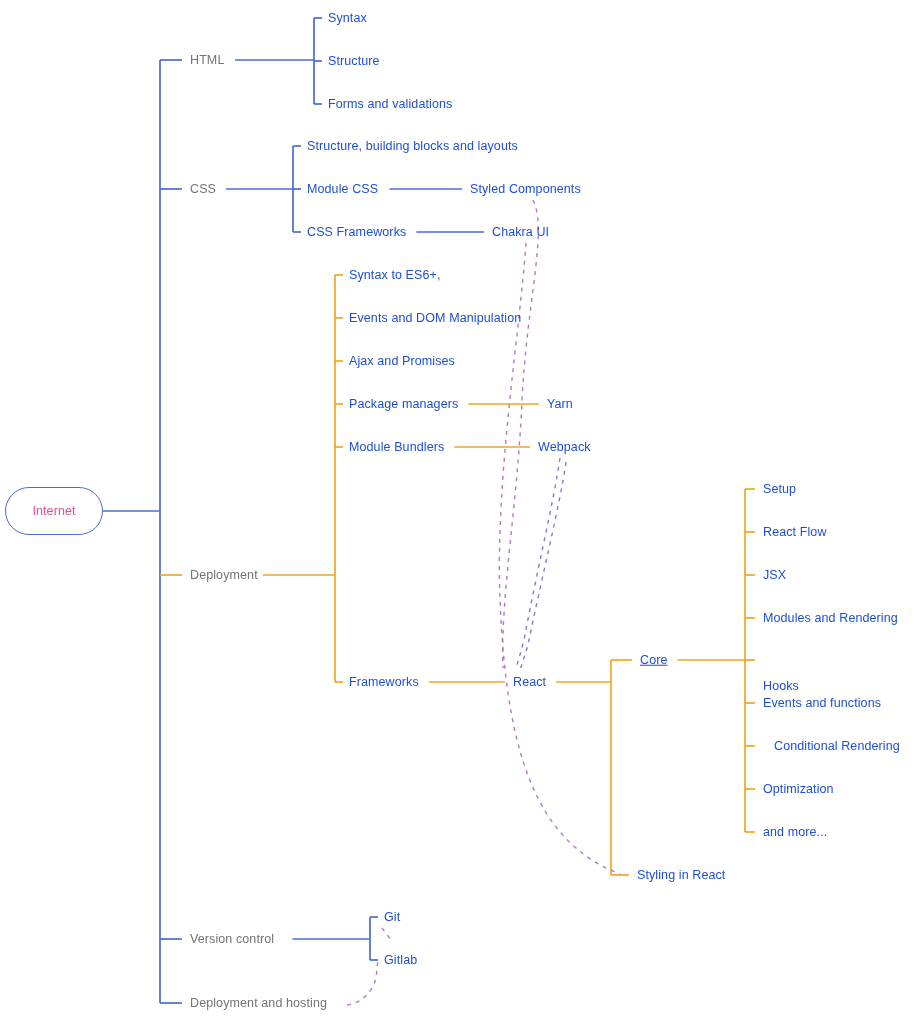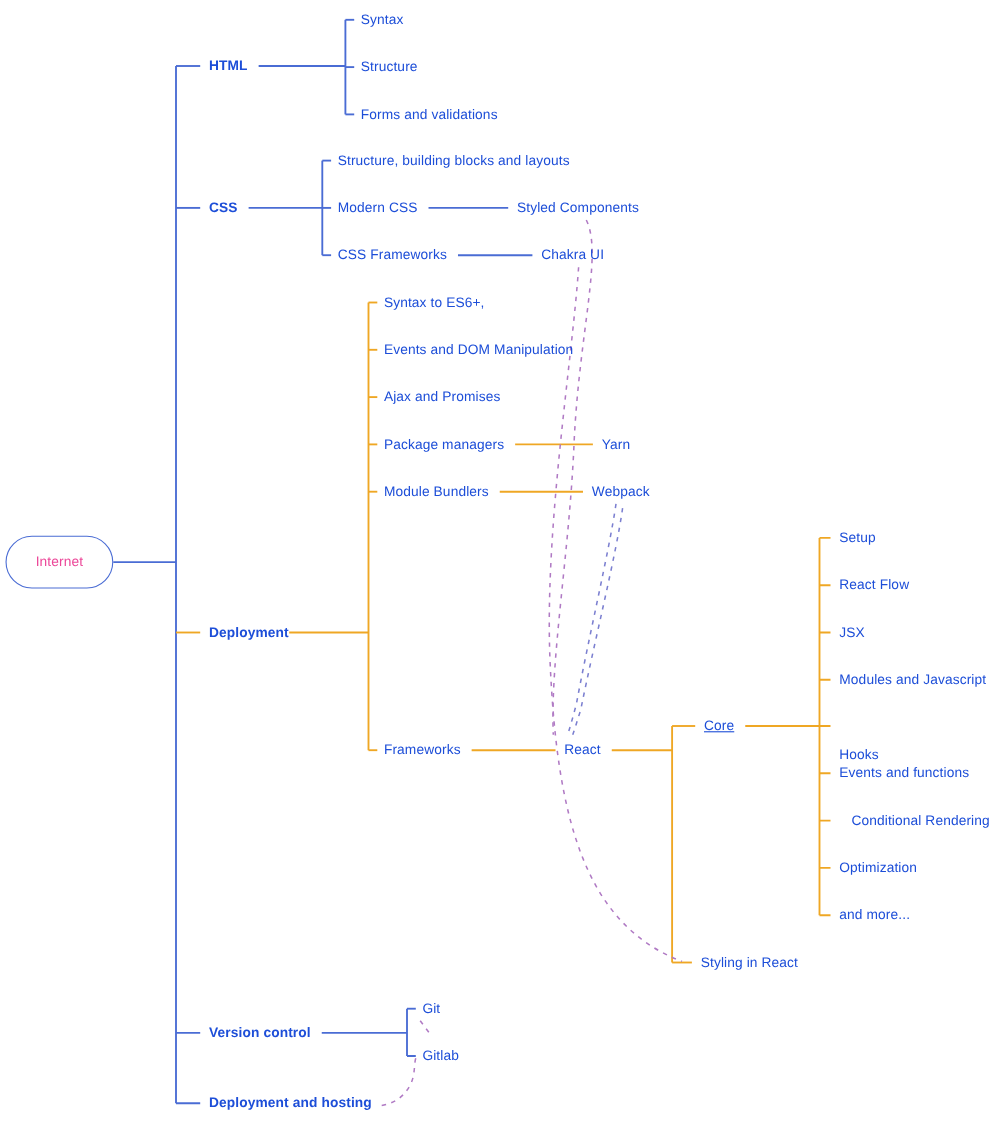--- a/index.html
+++ b/index.html
@@ -26,22 +26,22 @@
     position: absolute;
     font-family: "Liberation Sans", "DejaVu Sans", sans-serif;
     font-size: 12.5px;
     color: #1d4ed8;
     white-space: nowrap;
     line-height: 1;
     transform: translateY(-50%);
     letter-spacing: 0.1px;
   }
   .node-label.bold {
-    font-weight: bold;
-    color: #1d4ed8;
+    font-weight: normal;
+    color: #737373;
     font-size: 12.5px;
   }
   .node-label.root {
     transform: translate(-50%, -50%);
     font-size: 12.5px;
     color: #ec4899;
   }
   .root-shape {
     position: absolute;
     box-sizing: border-box;
@@ -113,21 +113,21 @@
 
 <div id="labels">
     <div class="root-shape" style="left: 5px; top: 487px; width: 98px; height: 48px; border-color: rgb(74, 108, 212);"></div>
     <div class="node-label root" style="left: 54px; top: 511px;">Internet</div>
     <div class="node-label bold" style="left: 190px; top: 60px;">HTML</div>
     <div class="node-label" style="left: 328px; top: 18px;">Syntax</div>
     <div class="node-label" style="left: 328px; top: 61px;">Structure</div>
     <div class="node-label" style="left: 328px; top: 104px;">Forms and validations</div>
     <div class="node-label bold" style="left: 190px; top: 189px;">CSS</div>
     <div class="node-label" style="left: 307px; top: 146px;">Structure, building blocks and layouts</div>
-    <div class="node-label" style="left: 307px; top: 189px;">Modern CSS</div>
+    <div class="node-label" style="left: 307px; top: 189px;">Module CSS</div>
     <div class="node-label" style="left: 470px; top: 189px;">Styled Components</div>
     <div class="node-label" style="left: 307px; top: 232px;">CSS Frameworks</div>
     <div class="node-label" style="left: 492px; top: 232px;">Chakra UI</div>
     <div class="node-label bold" style="left: 190px; top: 575px;">Deployment</div>
     <div class="node-label" style="left: 349px; top: 275px;">Syntax to ES6+,</div>
     <div class="node-label" style="left: 349px; top: 318px;">Events and DOM Manipulation</div>
     <div class="node-label" style="left: 349px; top: 361px;">Ajax and Promises</div>
     <div class="node-label" style="left: 349px; top: 404px;">Package managers</div>
     <div class="node-label" style="left: 547px; top: 404px;">Yarn</div>
     <div class="node-label" style="left: 349px; top: 447px;">Module Bundlers</div>
@@ -136,19 +136,19 @@
     <div class="node-label" style="left: 513px; top: 682px;">React</div>
     <div class="node-label bold" style="left: 190px; top: 939px;">Version control</div>
     <div class="node-label" style="left: 384px; top: 917px;">Git</div>
     <div class="node-label" style="left: 384px; top: 960px; text-align: center;">Gitlab</div>
     <div class="node-label bold" style="left: 190px; top: 1003px;">Deployment and hosting</div>
     <div class="node-label" style="left: 640px; top: 660px; text-decoration: underline;">Core</div>
     <div class="node-label" style="left: 637px; top: 875px;">Styling in React</div>
     <div class="node-label" style="left: 763px; top: 489px;">Setup</div>
     <div class="node-label" style="left: 763px; top: 532px;">React Flow</div>
     <div class="node-label" style="left: 763px; top: 575px;">JSX</div>
-    <div class="node-label" style="left: 763px; top: 618px;">Modules and Javascript</div>
+    <div class="node-label" style="left: 763px; top: 618px;">Modules and Rendering</div>
     <div class="node-label" style="left: 763px; top: 686px;">Hooks</div>
     <div class="node-label" style="left: 763px; top: 703px;">Events and functions</div>
     <div class="node-label" style="left: 727px; top: 746px; margin-left: 47px;">Conditional Rendering</div>
     <div class="node-label" style="left: 763px; top: 789px;">Optimization</div>
     <div class="node-label" style="left: 763px; top: 832px;">and more...</div>
   </div>
 
 </body></html>

